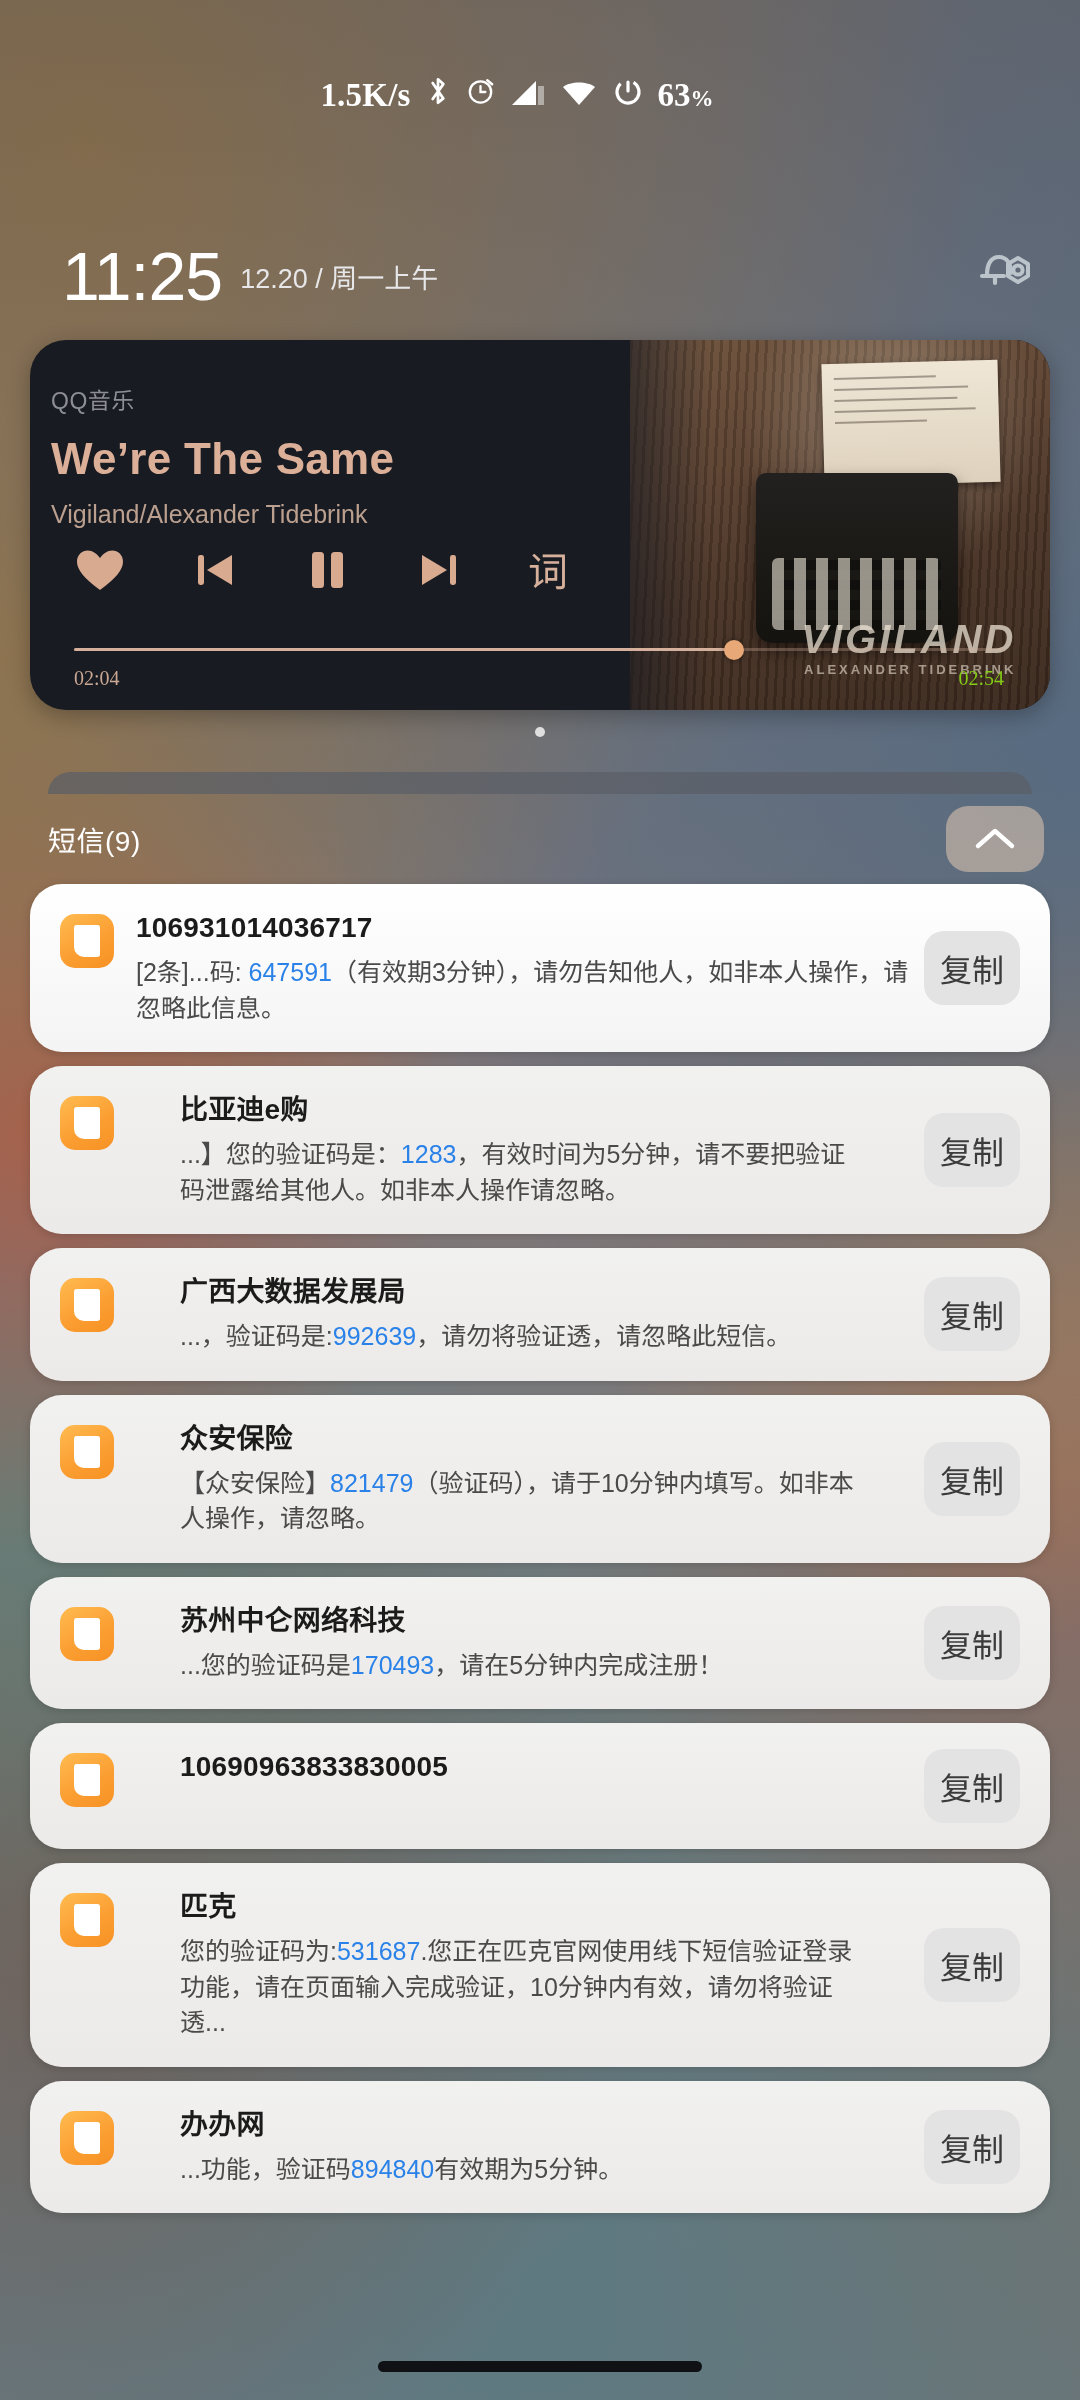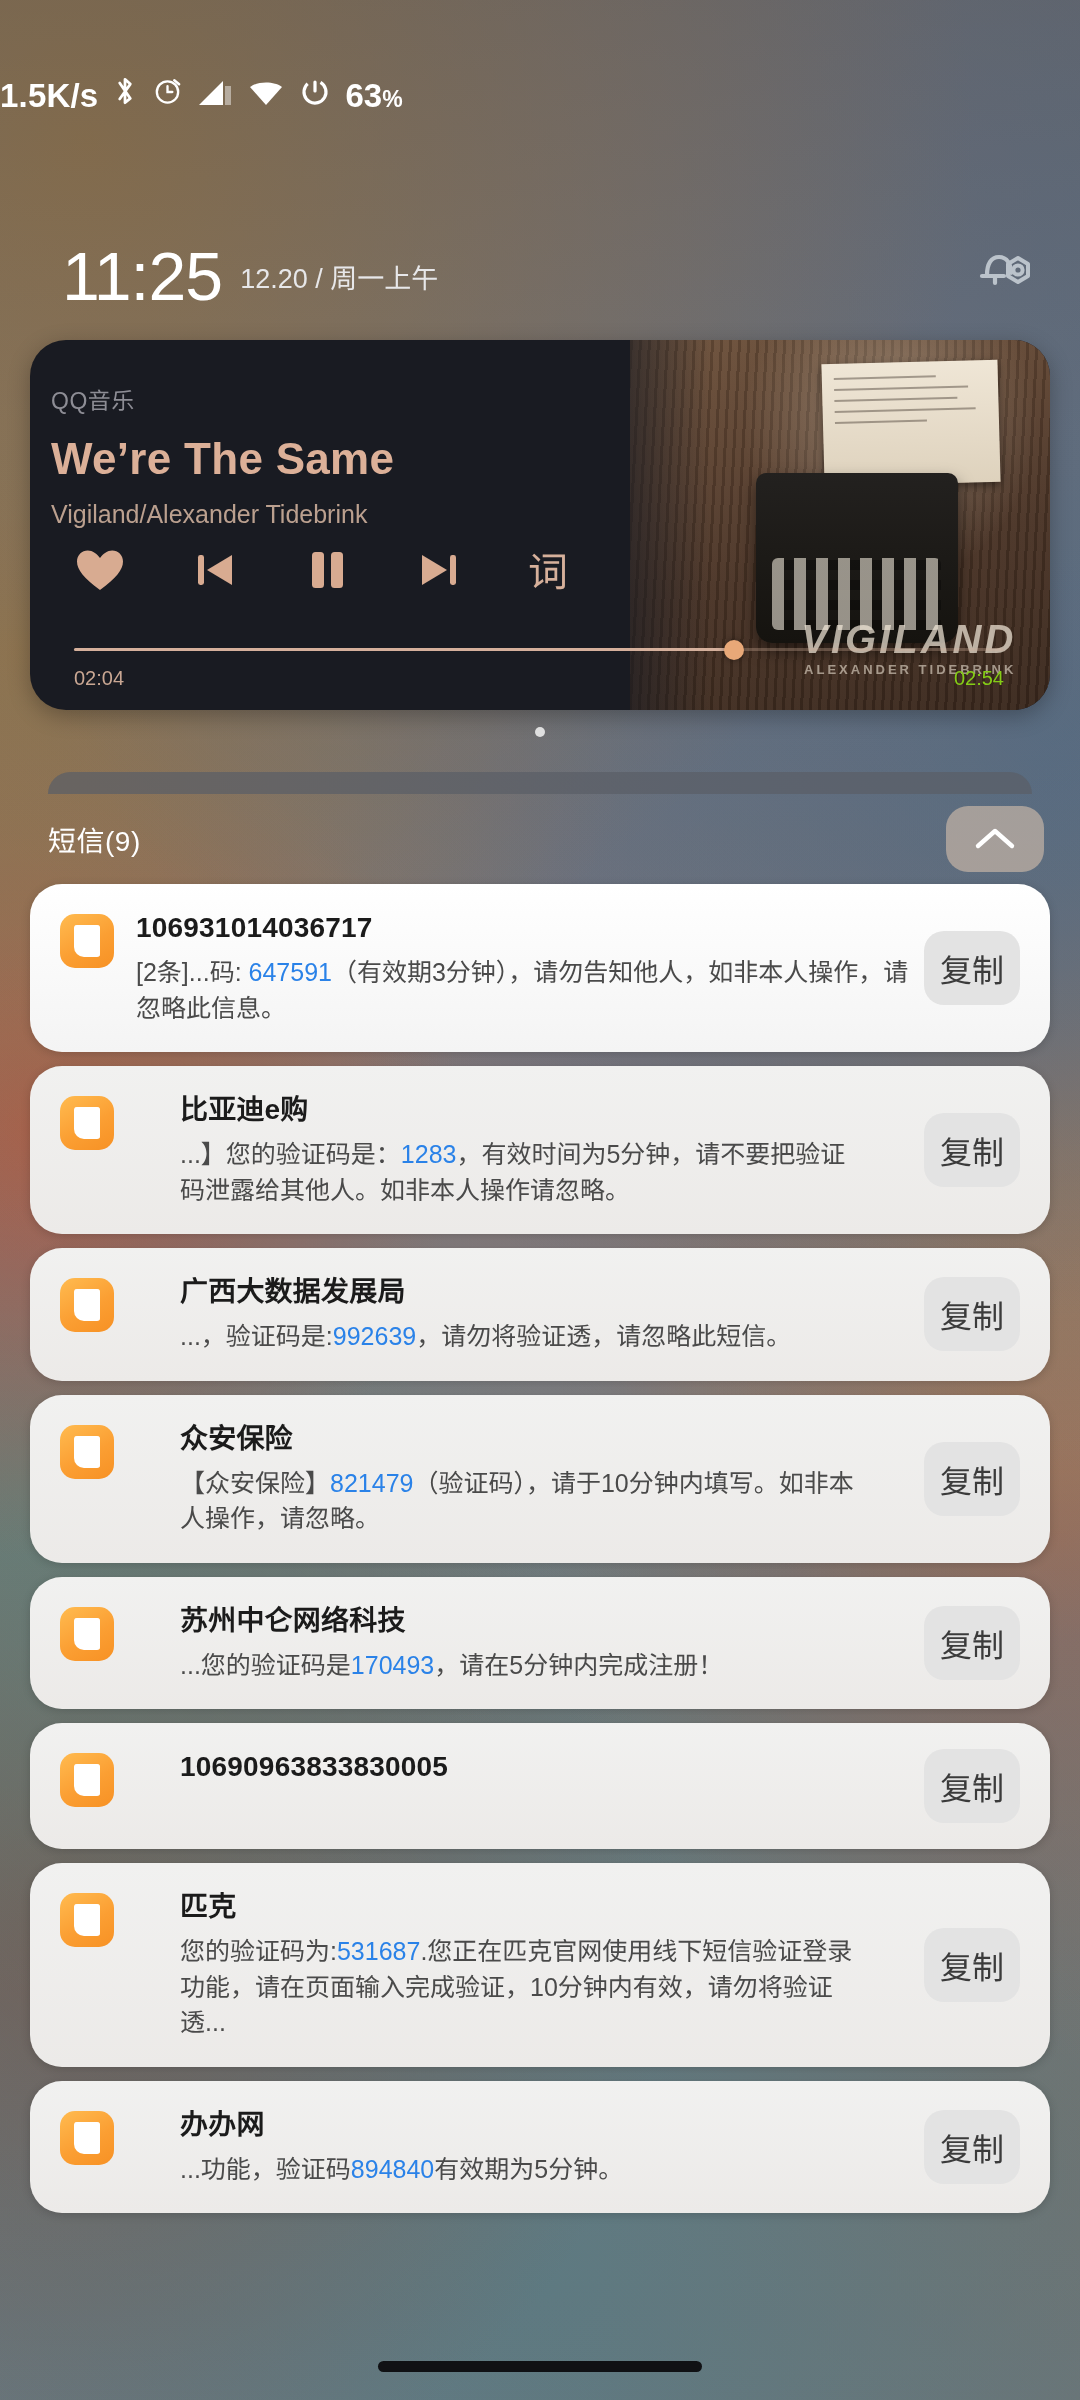--- a/index.html
+++ b/index.html
@@ -32,23 +32,24 @@
     filter:blur(0px);
   }
   #wallpaper-tint{
     position:absolute; inset:0;
     background:linear-gradient(180deg,rgba(40,44,52,.22) 0%,rgba(40,44,52,.10) 18%,rgba(40,44,52,.06) 60%,rgba(40,44,52,.12) 100%);
   }
 
   
   #statusbar{
     position:absolute; top:0; left:0; right:0; height:160px;
-    display:flex; align-items:center; justify-content:flex-start;
+    display:flex; align-items:center; justify-content:center;
     padding-right:46px;
     color:#fff;
+    font-family:Liberation Serif, serif;
   }
   #status-right{ display:flex; align-items:flex-end; gap:14px; padding-top:26px;}
   #netspeed{ font-size:33px; font-weight:600; letter-spacing:.2px; line-height:1;}
   .sicon{ display:inline-block; }
   #battpct{ font-size:33px; font-weight:600; line-height:1;}
   #battpct .pct{ font-size:23px; font-weight:600;}
 
   
   #clockrow{
     position:absolute; top:198px; left:0; right:0; height:110px;
@@ -119,21 +120,21 @@
 
   #media-body{ position:absolute; left:0; top:0; width:100%; height:100%; padding:42px 44px 0 21px;}
   #media-app{ font-size:23px; color:#8d8d95; letter-spacing:.5px;}
   #media-title{ font-size:44px; font-weight:700; color:#dcb098; margin-top:18px; letter-spacing:.3px;}
   #media-artist{ font-size:25px; color:#bba08f; margin-top:16px;}
 
   #media-controls{ position:absolute; left:44px; top:206px; display:flex; align-items:center; gap:66px;}
   .mbtn{ cursor:default; }
   #media-lyrics{ font-size:40px; color:#d6b09b; font-weight:500; line-height:1;}
 
-  #media-progress{ position:absolute; left:44px; right:46px; top:308px; }
+  #media-progress{ position:absolute; left:44px; right:46px; top:308px;font-family:Liberation Serif, serif; }
   #media-track{ position:relative; height:3px; background:rgba(210,176,155,.32); border-radius:2px;}
   #media-fill{ position:absolute; left:0; top:0; height:100%; background:#d5b09c; border-radius:2px;}
   #media-knob{ position:absolute; top:50%; width:20px; height:20px; border-radius:50%; background:#e8a878; transform:translate(-50%,-50%); box-shadow:0 0 6px rgba(0,0,0,.4);}
   #media-times{ display:flex; justify-content:space-between; margin-top:16px; font-size:20px; color:#c9a793;}
   #media-dur{ color:#84cc16; }
 
   
   #media-dots{ position:absolute; left:0; right:0; top:727px; display:flex; justify-content:center;}
   #media-dots .dot{ width:10px; height:10px; border-radius:50%; background:rgba(255,255,255,.78);}
 

